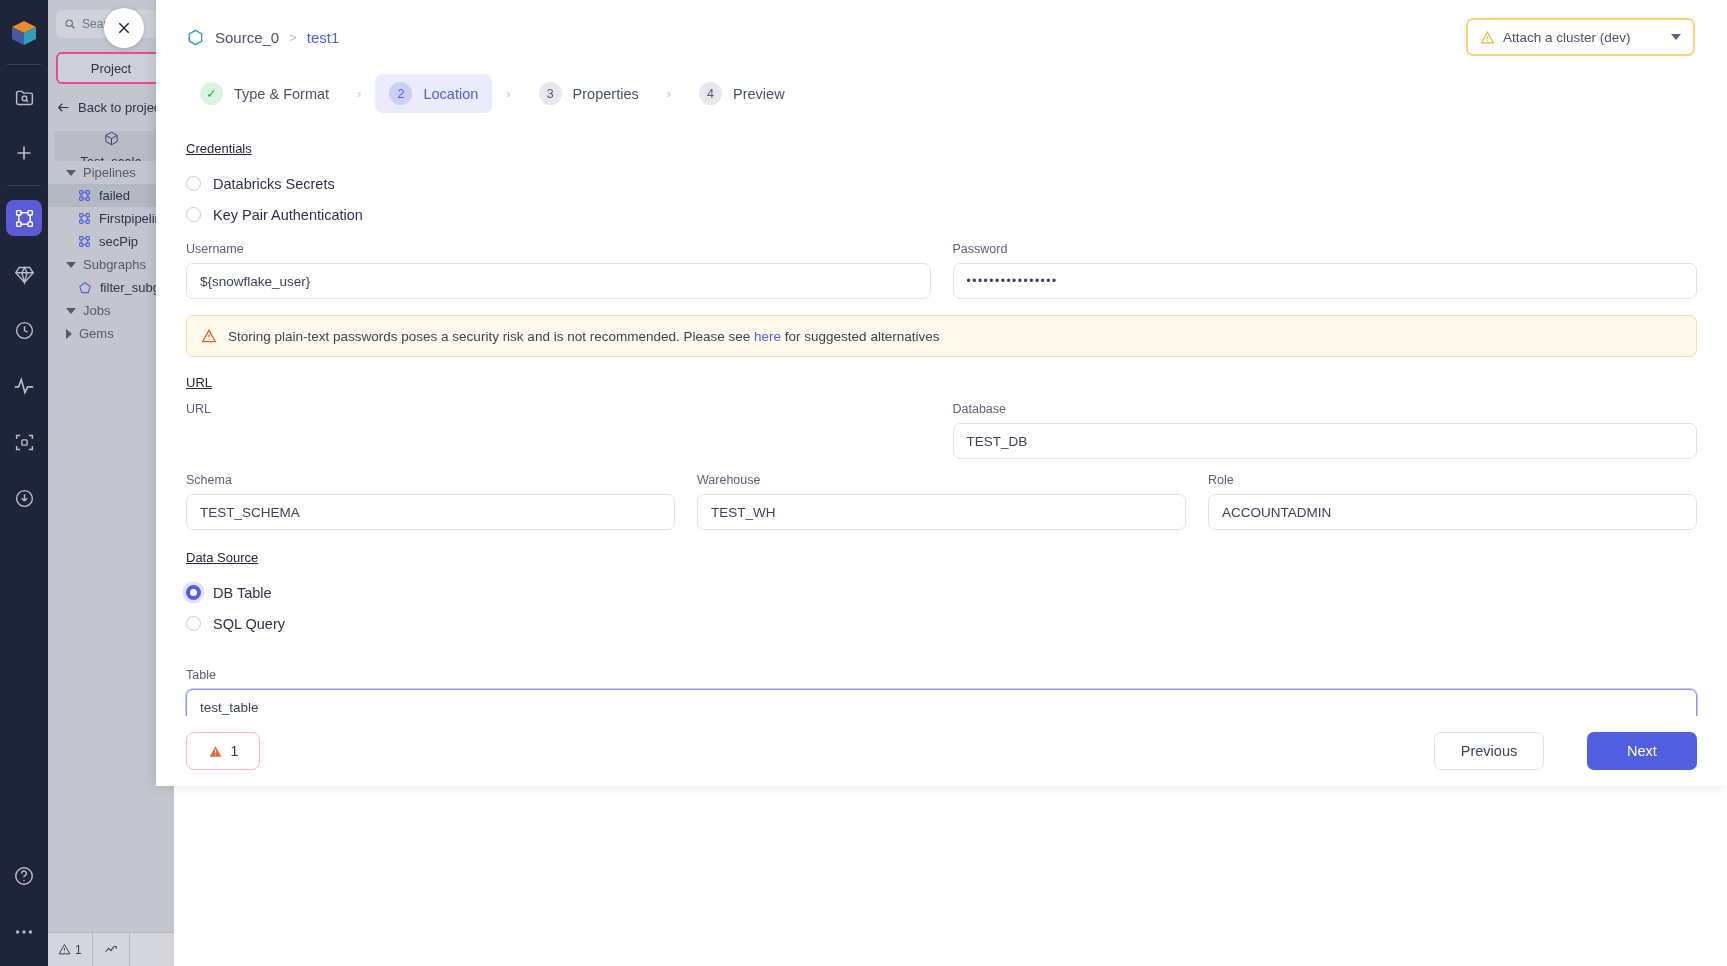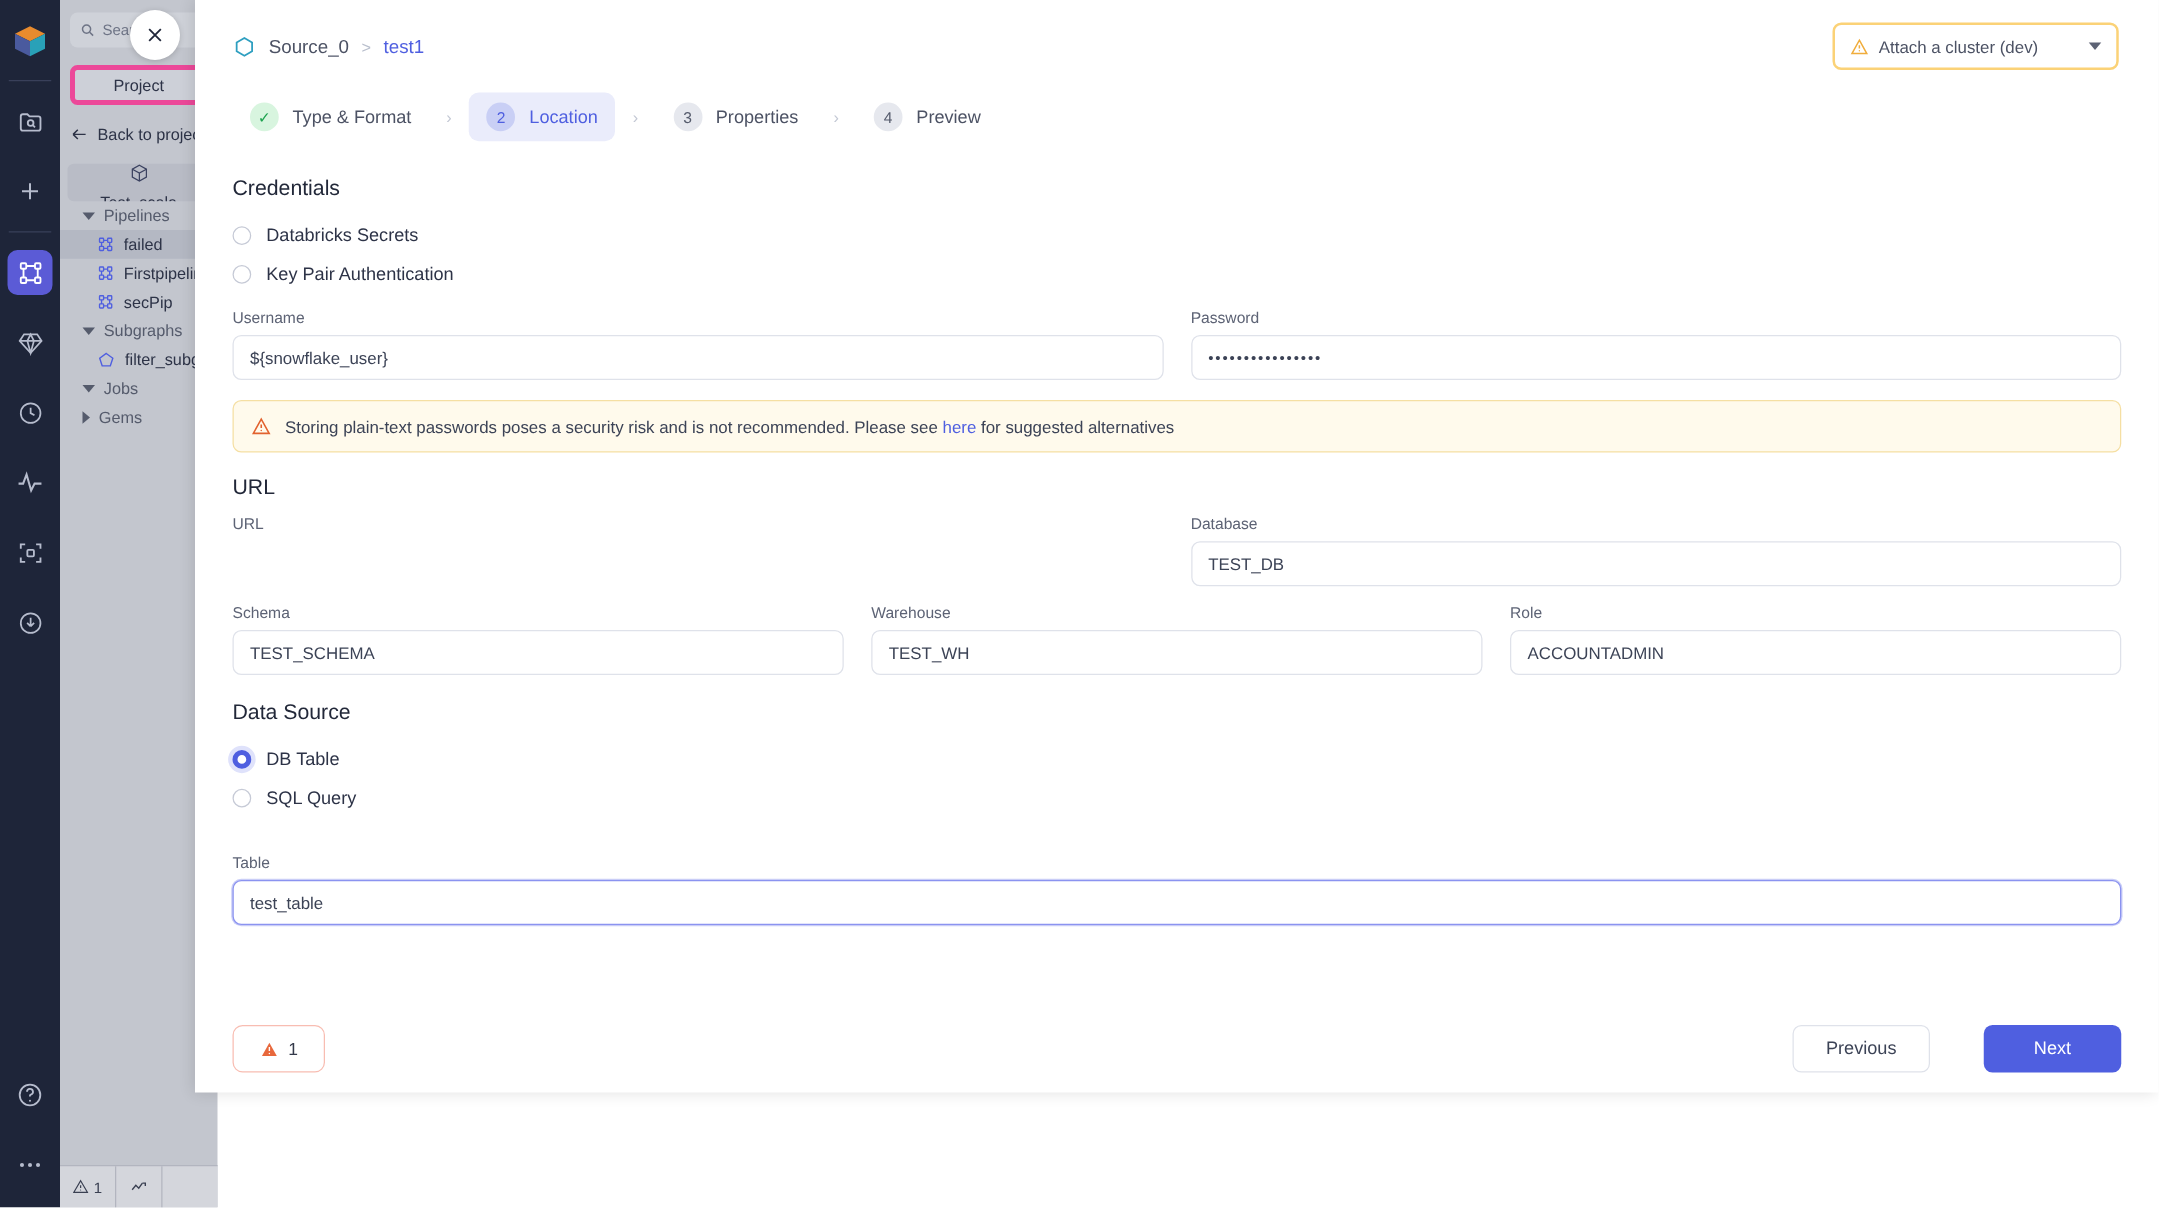--- a/index.html
+++ b/index.html
@@ -34,21 +34,21 @@
     background: #c3c6ce;
     font-size: 13px; color: #2d3347;
   }
   .sb-search {
     margin: 10px 8px 0 8px; height: 28px; background: #cfd2d9;
     border-radius: 6px; display: flex; align-items: center; padding: 0 8px;
     color: #6e7486; font-size: 12px; gap: 6px;
   }
   .sb-project-btn {
     margin: 14px 8px 0 8px; height: 32px; background: #cdd0d8;
-    border: 4px solid #ec4899; border-radius: 6px;
+    border: 2px solid #ec4899; border-radius: 6px;
     display: flex; align-items: center; justify-content: center;
     font-size: 13px; color: #2d3347;
   }
   .sb-back {
     margin: 16px 8px 0 8px; display: flex; align-items: center; gap: 7px;
     font-size: 13px; color: #2d3347; white-space: nowrap; overflow: hidden;
   }
   .sb-proj {
     margin: 16px 6px 0 6px; height: 30px; background: #b9bcc6;
     border-radius: 5px; display: flex; align-items: center; gap: 8px;
@@ -76,21 +76,21 @@
   .statusbar {
     position: absolute; left: 48px; bottom: 0; width: 126px; height: 34px;
     background: #d4d6dc; border-top: 1px solid #b2b5bf;
     display: flex; align-items: center; font-size: 12px; color: #3a4052;
   }
   .sb-cell { display: flex; align-items: center; gap: 4px; padding: 0 10px; height: 100%;
              border-right: 1px solid #b2b5bf; }
 
   
   .modal {
-    position: absolute; left: 156px; top: 0; width: 1571px; height: 874px;
+    position: absolute; left: 156px; top: 0; width: 1571px; height: 786px;
     background: #ffffff; box-shadow: -2px 0 12px rgba(0,0,0,.12);
     display: flex; flex-direction: column;
   }
   .modal-close {
     position: absolute; left: 104px; top: 8px; width: 40px; height: 40px;
     background: #ffffff; border-radius: 50%; display: flex;
     align-items: center; justify-content: center; cursor: pointer;
     box-shadow: 0 1px 5px rgba(0,0,0,.18); z-index: 20;
   }
 
@@ -124,21 +124,21 @@
     width: 23px; height: 23px; border-radius: 50%; background: #e6e8ee;
     display: flex; align-items: center; justify-content: center;
     font-size: 12.5px; color: #555b6c; flex: 0 0 auto;
   }
   .step.active .step-badge { background: #c9cff5; color: #4f5fe0; }
   .step-badge.done { background: #d8f5df; color: #1da34f; }
   .step-sep { color: #c3c8d4; font-size: 13px; padding: 0 10px; }
 
   
   .m-body { flex: 1; overflow: hidden; padding: 0 30px; }
-  .sec-title { font-size: 17px; color: #222839; margin: 10px 0 12px 0; font-weight: 400; }
+  .sec-title { font-size: 13px; color: #222839; margin: 10px 0 12px 0; font-weight: 400; text-decoration: underline; }
   .radio-row { display: flex; align-items: center; gap: 12px; height: 31px; cursor: pointer; }
   .radio {
     width: 15px; height: 15px; border-radius: 50%; border: 1.5px solid #c6cad6;
     background: #fff; flex: 0 0 auto; position: relative;
   }
   .radio.on {
     border: 4.5px solid #4f5fe0; background: #fff;
     box-shadow: 0 0 0 3.5px #dfe2fb;
   }
   .radio-label { font-size: 14.5px; color: #2d3347; }

